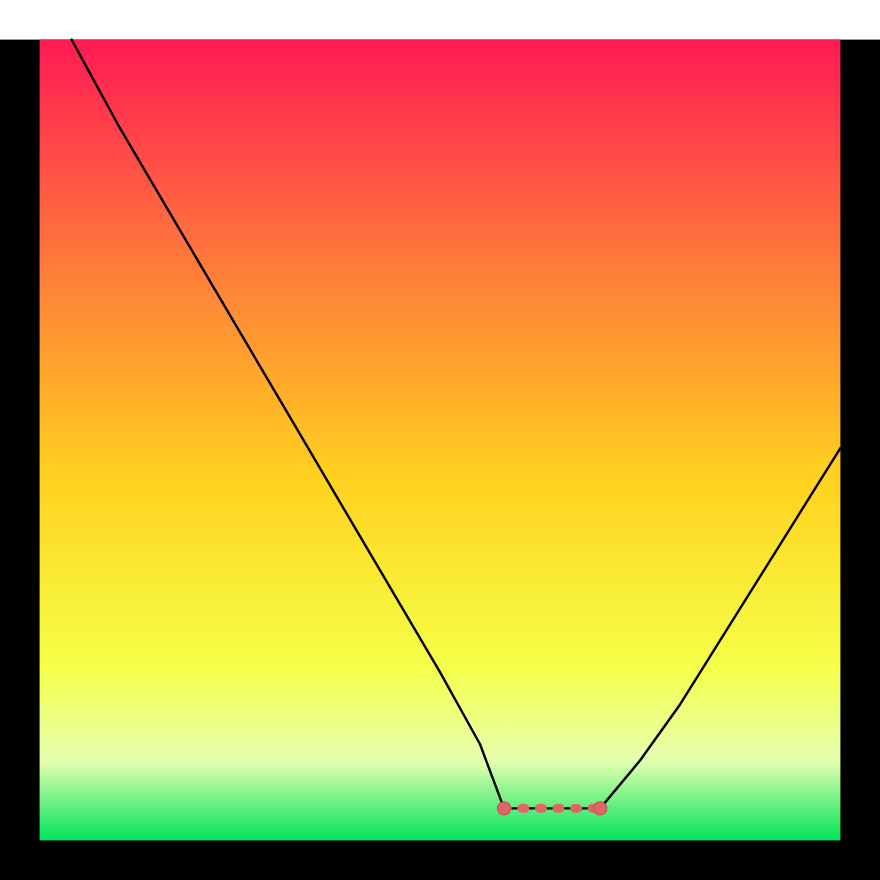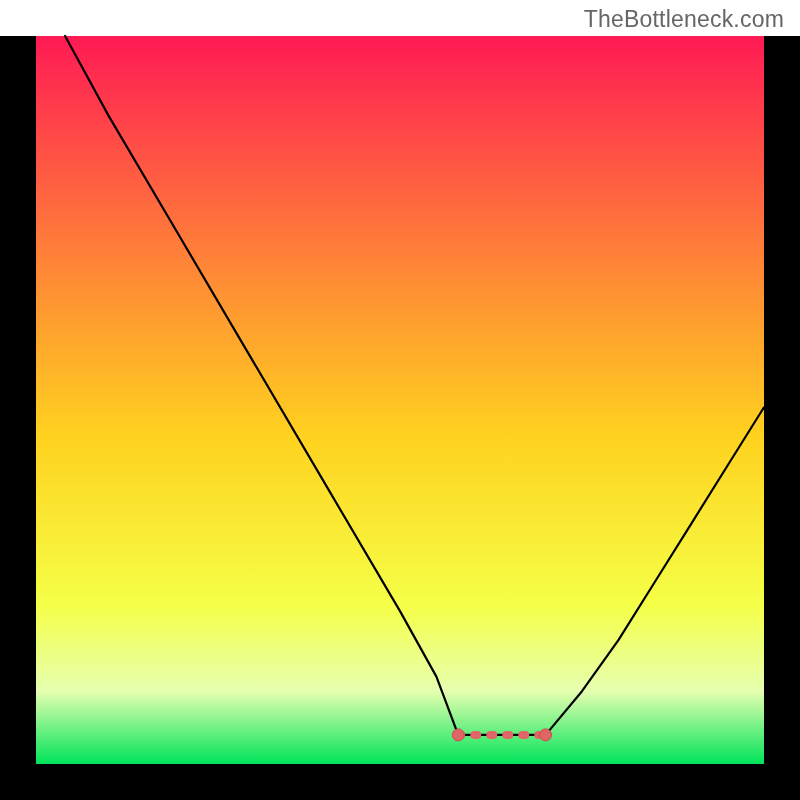--- a/index.html
+++ b/index.html
@@ -22,21 +22,20 @@
     color: #666;
     font-weight: 400;
     letter-spacing: 0.2px;
     user-select: none;
   }
 </style>
 </head>
 <body>
 
 <div class="wrap">
-  <div class="watermark">TheBottleneck.com</div>
   <svg id="chart" width="800" height="800">
       <defs>
         <linearGradient id="bg-grad" x1="0" y1="0" x2="0" y2="1">
           <stop offset="0%" stop-color="#ff1a54"></stop>
           <stop offset="28.000000000000004%" stop-color="#ff7a3a"></stop>
           <stop offset="55.00000000000001%" stop-color="#ffd21f"></stop>
           <stop offset="78%" stop-color="#f5ff47"></stop>
           <stop offset="90%" stop-color="#e6ffb0"></stop>
           <stop offset="100%" stop-color="#00e35a"></stop>
         </linearGradient>

